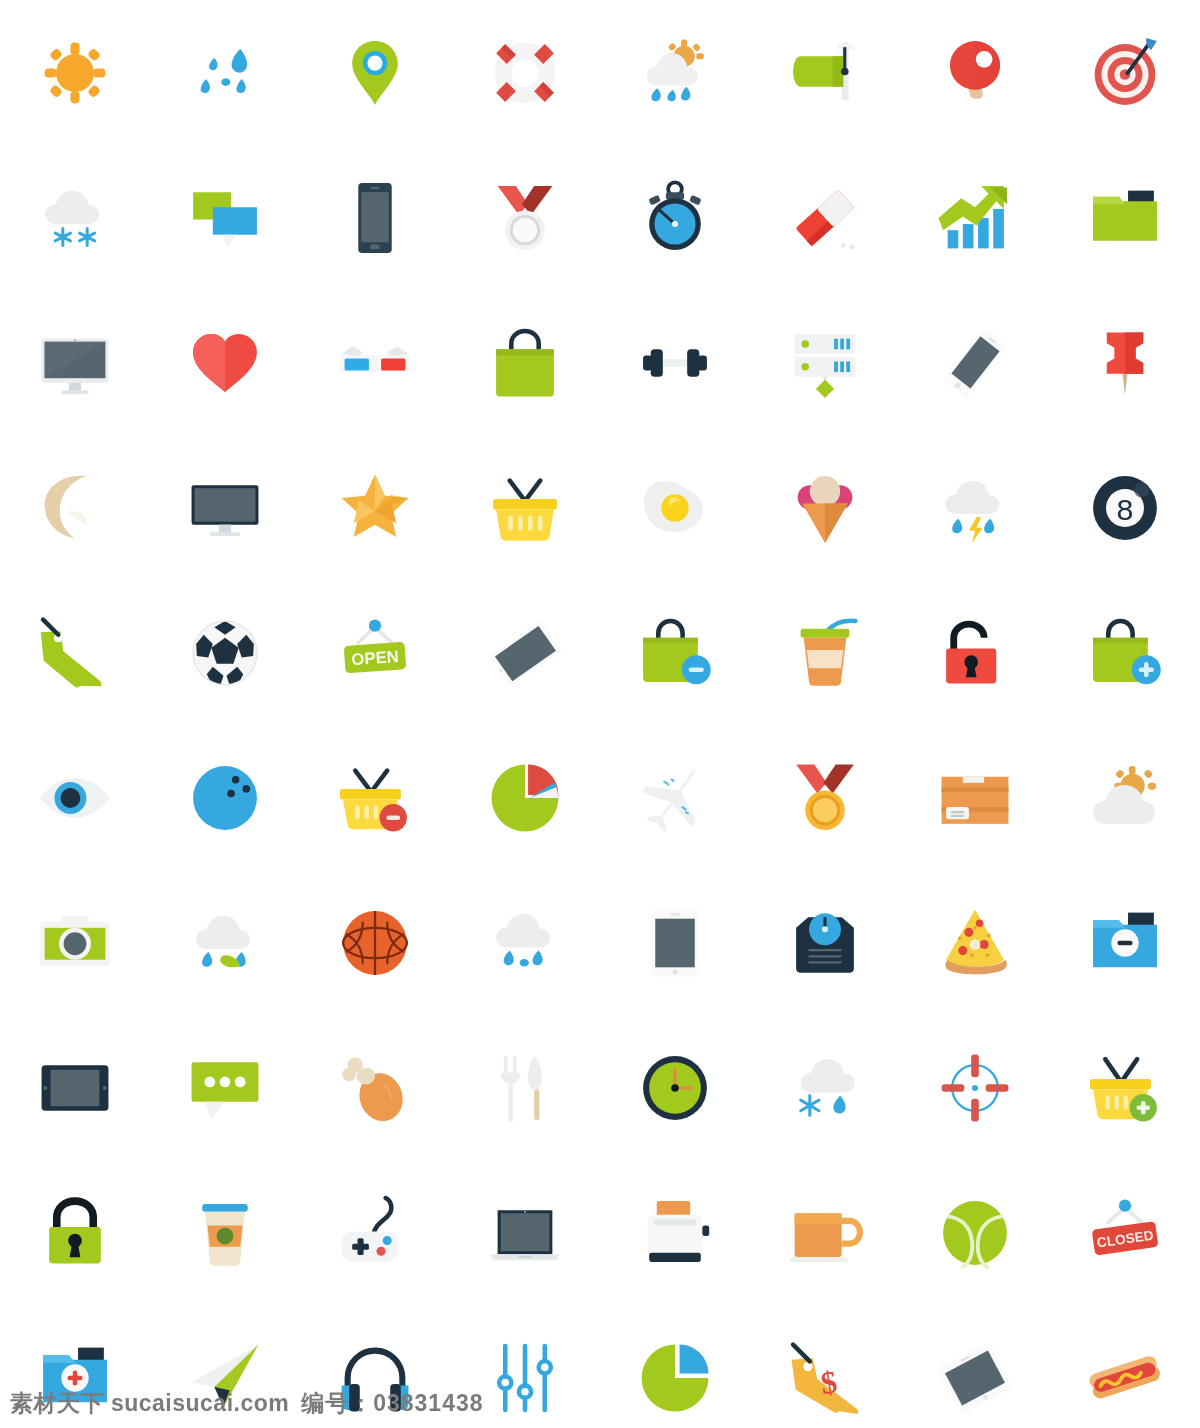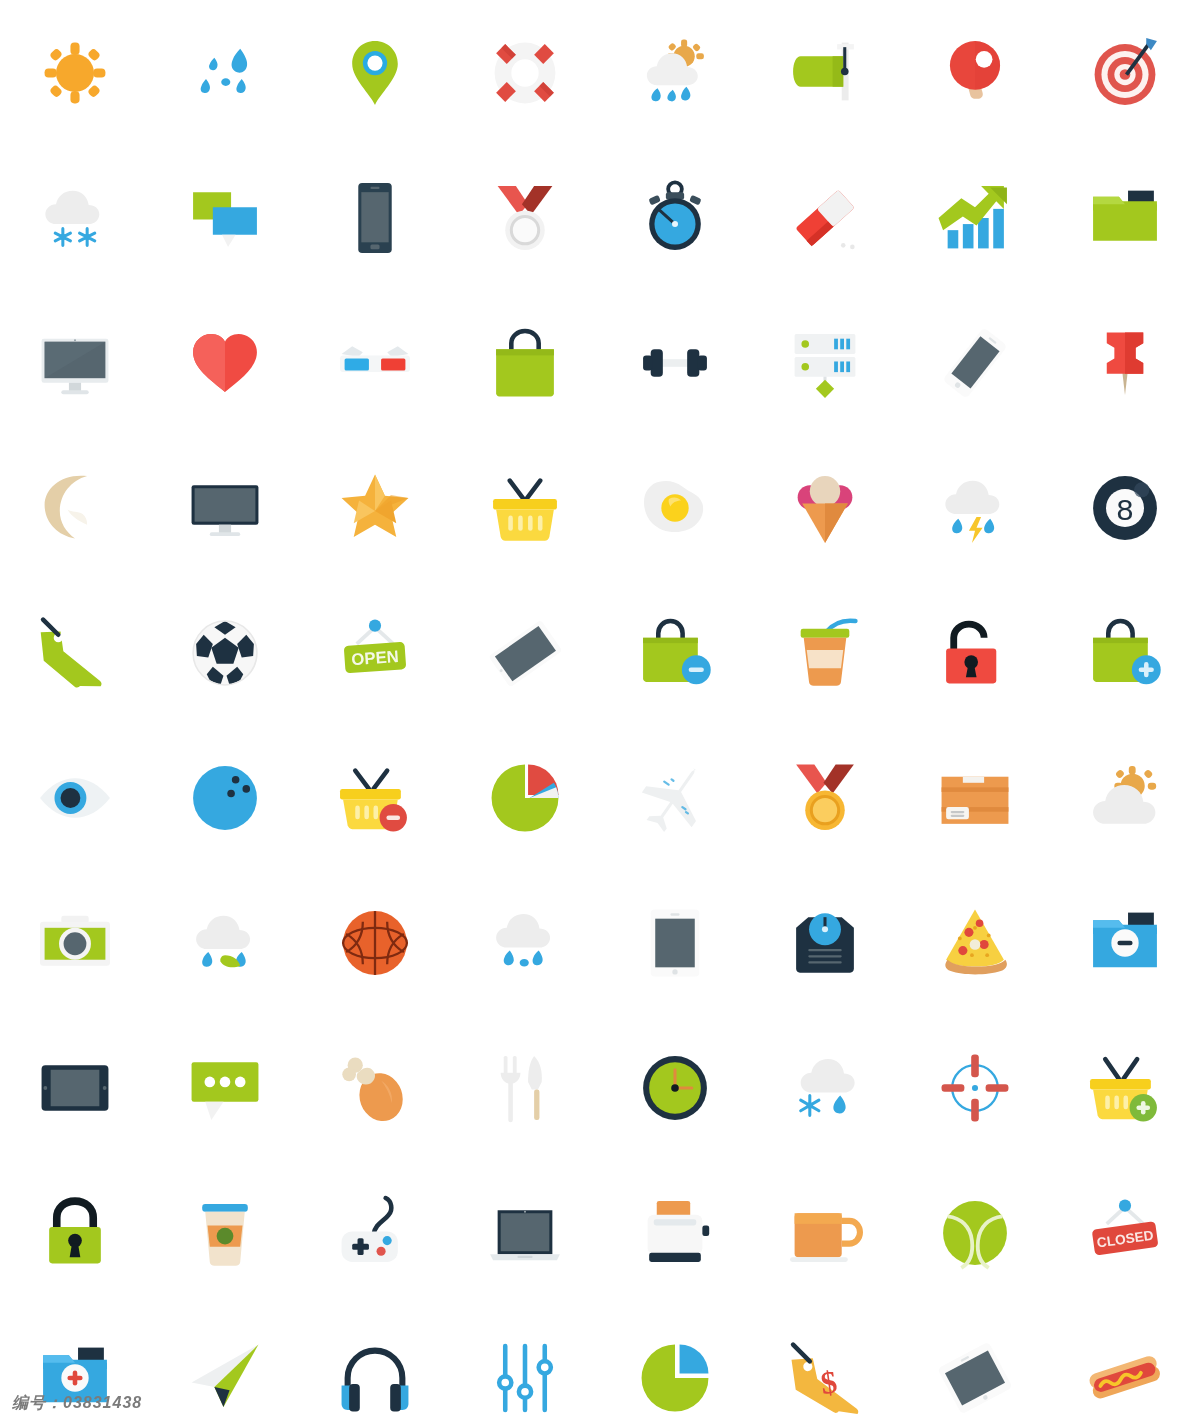--- a/index.html
+++ b/index.html
@@ -23,22 +23,22 @@
   .cell svg { display:block; width:76px; height:76px; overflow:visible; }
   #footer {
     position:absolute; left:0; top:1378px; width:1200px; height:50px;
     display:flex; align-items:center;
   }
   #footer .fl {
     font-size:23px; font-weight:bold; color:#7b7b7b;
     letter-spacing:0.5px; padding-left:10px; white-space:nowrap;
   }
   #footer .fn {
-    font-size:16px; font-weight:bold; color:#7b7b7b;
-    letter-spacing:1px; padding-left:12px; white-space:nowrap;font-style:italic;
+    font-size:23px; font-weight:bold; color:#7b7b7b;
+    letter-spacing:1px; padding-left:12px; white-space:nowrap;
   }
 </style>
 </head>
 <body>
 
 <div id="grid">
 
 <div class="cell">
 <svg viewBox="0 0 100 100">
 <g fill="#f7a82c">
@@ -924,15 +924,16 @@
 <rect x="4" y="46" width="92" height="20" rx="10" fill="#efa658"></rect>
 <rect x="8" y="40" width="84" height="18" rx="9" fill="#e0483c"></rect>
 <path d="M16 50q8-8 14 0t14 0 14 0 14 0" fill="none" stroke="#f7c62a" stroke-width="5" stroke-linecap="round"></path>
 </g>
 </svg>
     </div>
 
 </div>
 
 <div id="footer">
+  <span class="fl">素材天下 sucaisucai.com</span>
   <span class="fn">编号：</span>
   <span class="fn" style="padding-left:0">03831438</span>
 </div>
 
 </body></html>

